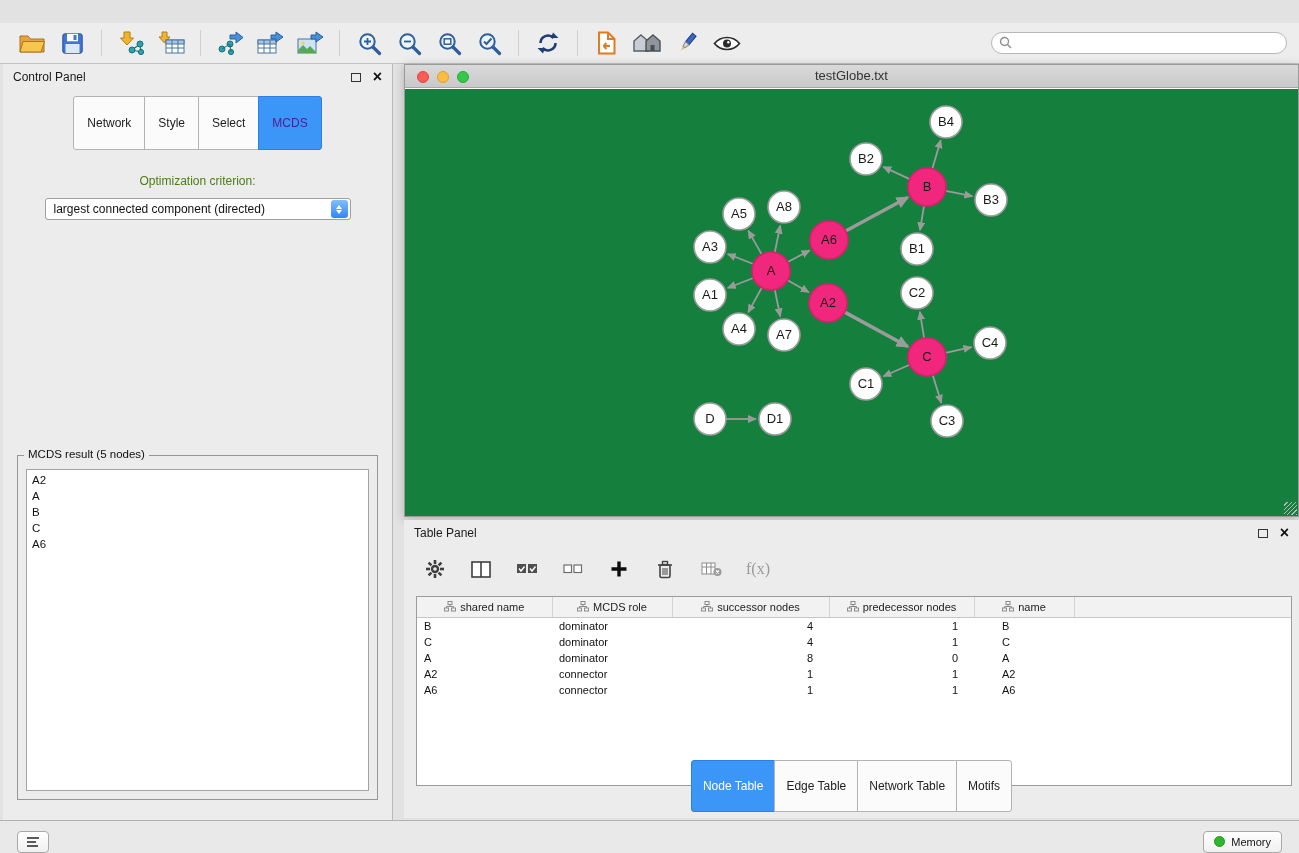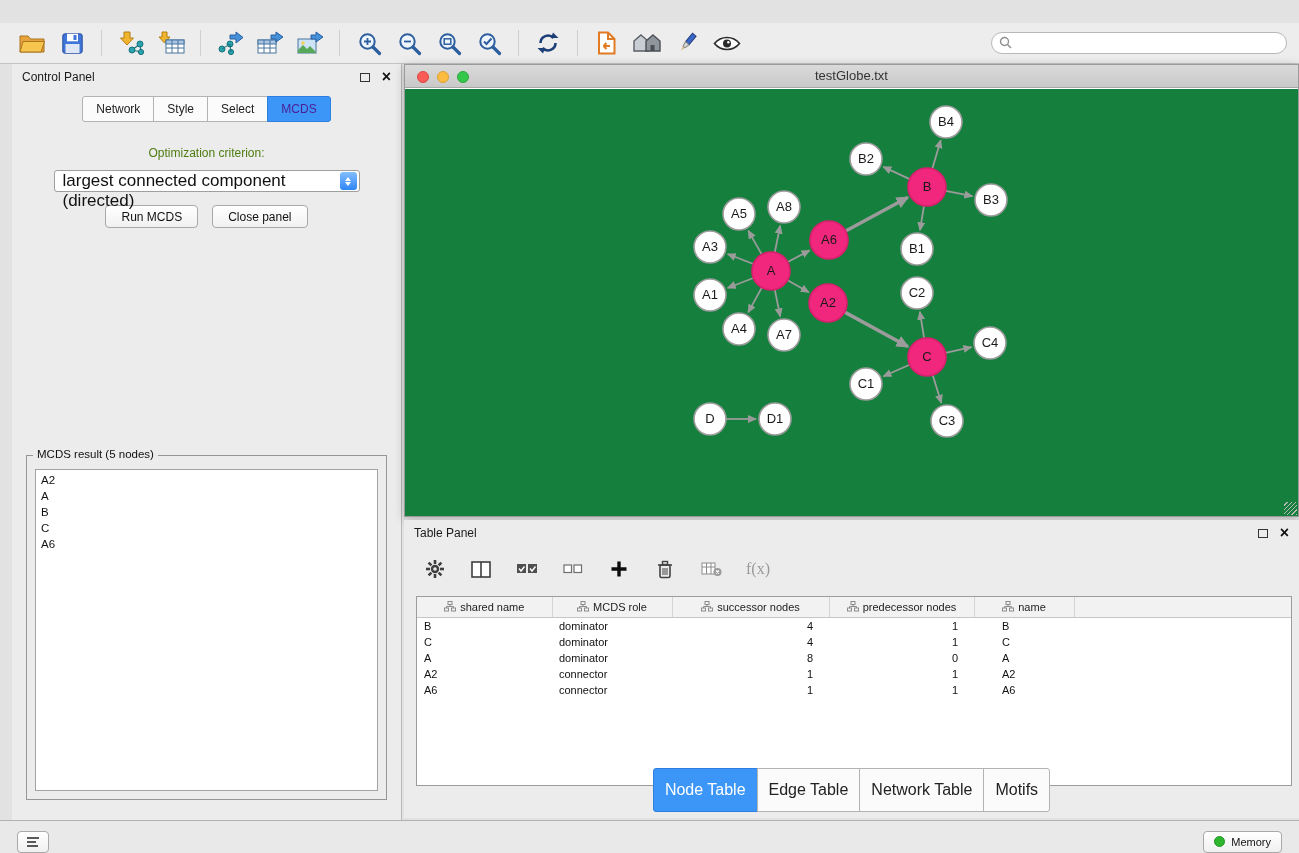--- a/index.html
+++ b/index.html
@@ -19,32 +19,32 @@
   .tbtn {height:32px; min-width:36px; display:flex; align-items:center; justify-content:center; margin:0 2px;}
   .tsep {width:1px; height:26px; background:#cfcfcf; margin:0 9px;}
   .search-wrap {margin-left:auto; position:relative; width:296px; height:22px;}
   .search-wrap input {width:100%; height:100%; border:1px solid #b8b8b8; border-radius:11px; background:#fff; padding:0 10px 0 26px; font-size:12px; outline:none; font-family:inherit;}
   .search-icon {position:absolute; left:8px; top:4px;}
 
   
   .workspace {position:absolute; top:64px; left:0; width:1299px; height:756px; background:#e2e2e2;}
 
   
-  .control-panel {position:absolute; left:12px; top:0; width:390px; height:756px; background:#ececec; border-right:1px solid #b9b9b9;}
+  .control-panel {position:absolute; left:3px; top:0; width:390px; height:756px; background:#ececec; border-right:1px solid #b9b9b9;}
   .panel-header {height:26px; display:flex; align-items:center; padding:0 10px; font-size:12px; color:#1a1a1a;}
   .panel-header .spacer {flex:1;}
   .win-float {width:10px; height:9px; border:1px solid #333; margin-right:12px; background:transparent;}
   .win-close {font-size:16px; font-weight:bold; color:#111; line-height:14px;}
   .cp-tabs {display:flex; justify-content:center; margin-top:6px;}
-  .seg {border:1px solid #b3b3b3; background:#fbfbfb; padding:5px 13px; font-size:12px; margin-left:-1px; color:#222;}
+  .seg {border:1px solid #b3b3b3; background:#fbfbfb; padding:19px 13px; font-size:12px; margin-left:-1px; color:#222;}
   .seg:first-child {border-radius:3px 0 0 3px; margin-left:0;}
   .seg:last-child {border-radius:0 3px 3px 0;}
   .seg-sel {background:#3b96f7; border-color:#2f7fe0; color:#4c1d95; border-radius:3px;}
   .opt-label {text-align:center; margin-top:24px; font-size:12px; color:#4d7c0f;}
-  .combo {position:relative; width:306px; height:22px; margin:10px auto 0; background:#fff; border:1px solid #9f9f9f; border-radius:3px; line-height:20px; padding-left:8px; font-size:17px; color:#111;}
+  .combo {position:relative; width:306px; height:22px; margin:10px auto 0; background:#fff; border:1px solid #9f9f9f; border-radius:3px; line-height:20px; padding-left:8px; font-size:12px; color:#111;}
   .combo-btn {position:absolute; right:2px; top:1px; width:17px; height:18px; border-radius:3px; background:linear-gradient(#84befc,#2e86f7); display:flex; flex-direction:column; align-items:center; justify-content:center; gap:1px;}
   .combo-btn .up {width:0; height:0; border-left:3.5px solid transparent; border-right:3.5px solid transparent; border-bottom:4px solid #fff;}
   .combo-btn .down {width:0; height:0; border-left:3.5px solid transparent; border-right:3.5px solid transparent; border-top:4px solid #fff;}
   .cp-buttons {display:flex; justify-content:center; gap:14px; margin-top:13px;}
   .btn {height:23px; padding:0 15px; background:linear-gradient(#ffffff,#f1f1f1); border:1px solid #a9a9a9; border-radius:4px; font-size:12px; color:#111; font-family:inherit;}
   .result-box {position:absolute; left:14px; right:14px; top:391px; height:345px; border:1px solid #979797;}
   .result-legend {position:absolute; top:-8px; left:6px; background:#ececec; padding:0 4px; font-size:11.5px; color:#111;}
   .result-list {position:absolute; left:8px; right:8px; top:13px; bottom:8px; background:#fff; border:1px solid #a3a3a3; overflow:auto; padding:2px 0;}
   .mcds-item {font-size:11.5px; line-height:16px; padding-left:5px; color:#111;}
 
@@ -64,21 +64,21 @@
   .table-area {position:absolute; left:12px; right:7px; top:76px; height:190px; background:#fff; border:1px solid #9c9c9c; overflow:hidden;}
   table.data {border-collapse:collapse; table-layout:fixed; width:100%;}
   .th {height:20px; background:#f2f2f2; border-bottom:1px solid #c6c6c6; border-right:1px solid #d4d4d4; font-size:11px; font-weight:normal; color:#222; text-align:center; vertical-align:middle; white-space:nowrap; overflow:hidden;}
   th.filler {border-right:none;}
   .c0{width:135px}.c1{width:120px}.c2{width:157px}.c3{width:145px}.c4{width:100px}
   .col-icon {vertical-align:-1px; margin-right:4px;}
   td {font-size:11px; height:16px; padding:0 0 0 7px; white-space:nowrap; overflow:hidden; color:#111; line-height:16px;}
   td.num {text-align:right; padding-right:16px;}
   td.c4 {padding-left:28px;}
   .table-tabs {position:absolute; left:0; right:0; bottom:6px; display:flex; justify-content:center;}
-  .ttab {border:1px solid #b3b3b3; background:#fbfbfb; padding:12px 11px; font-size:16px; margin-left:-1px; color:#222;}
+  .ttab {border:1px solid #b3b3b3; background:#fbfbfb; padding:18px 11px; font-size:12px; margin-left:-1px; color:#222;}
   .ttab:first-child {border-radius:3px 0 0 3px; margin-left:0;}
   .ttab:last-child {border-radius:0 3px 3px 0;}
   .ttab-sel {background:#3b96f7; border-color:#2f7fe0; color:#fff;}
 
   
   .statusbar {position:absolute; left:0; top:820px; width:1299px; height:42px; background:#e9e9e9; border-top:1px solid #b1b1b1; display:flex; align-items:center; padding:0 17px;}
   .list-btn {width:32px; height:22px; border:1px solid #a9a9a9; border-radius:4px; background:linear-gradient(#fff,#f0f0f0); display:flex; align-items:center; justify-content:center;}
   .memory-btn {margin-left:auto; height:22px; border:1px solid #a9a9a9; border-radius:4px; background:linear-gradient(#fff,#f0f0f0); display:flex; align-items:center; gap:6px; padding:0 10px; font-size:11px; color:#111;}
   .mem-dot {width:11px; height:11px; border-radius:50%; background:#2fb62f; border:1px solid #239623;}
 </style>
@@ -249,24 +249,20 @@
           <div class="seg">Select</div>
           <div class="seg seg-sel">MCDS</div>
         </div>
       <div class="opt-label">Optimization criterion:</div>
       <div class="combo">
         <span>largest connected component (directed)</span>
         <span class="combo-btn">
             <span class="up"></span>
             <span class="down"></span>
           </span>
-      </div>
-      <div class="cp-buttons">
-        <button class="btn">Run MCDS</button>
-        <button class="btn">Close panel</button>
       </div>
       <div class="result-box">
         <span class="result-legend">MCDS result (5 nodes)</span>
         <div class="result-list" id="mcds-list">
             <div class="mcds-item">A2</div>
             <div class="mcds-item">A</div>
             <div class="mcds-item">B</div>
             <div class="mcds-item">C</div>
             <div class="mcds-item">A6</div>
           </div>

